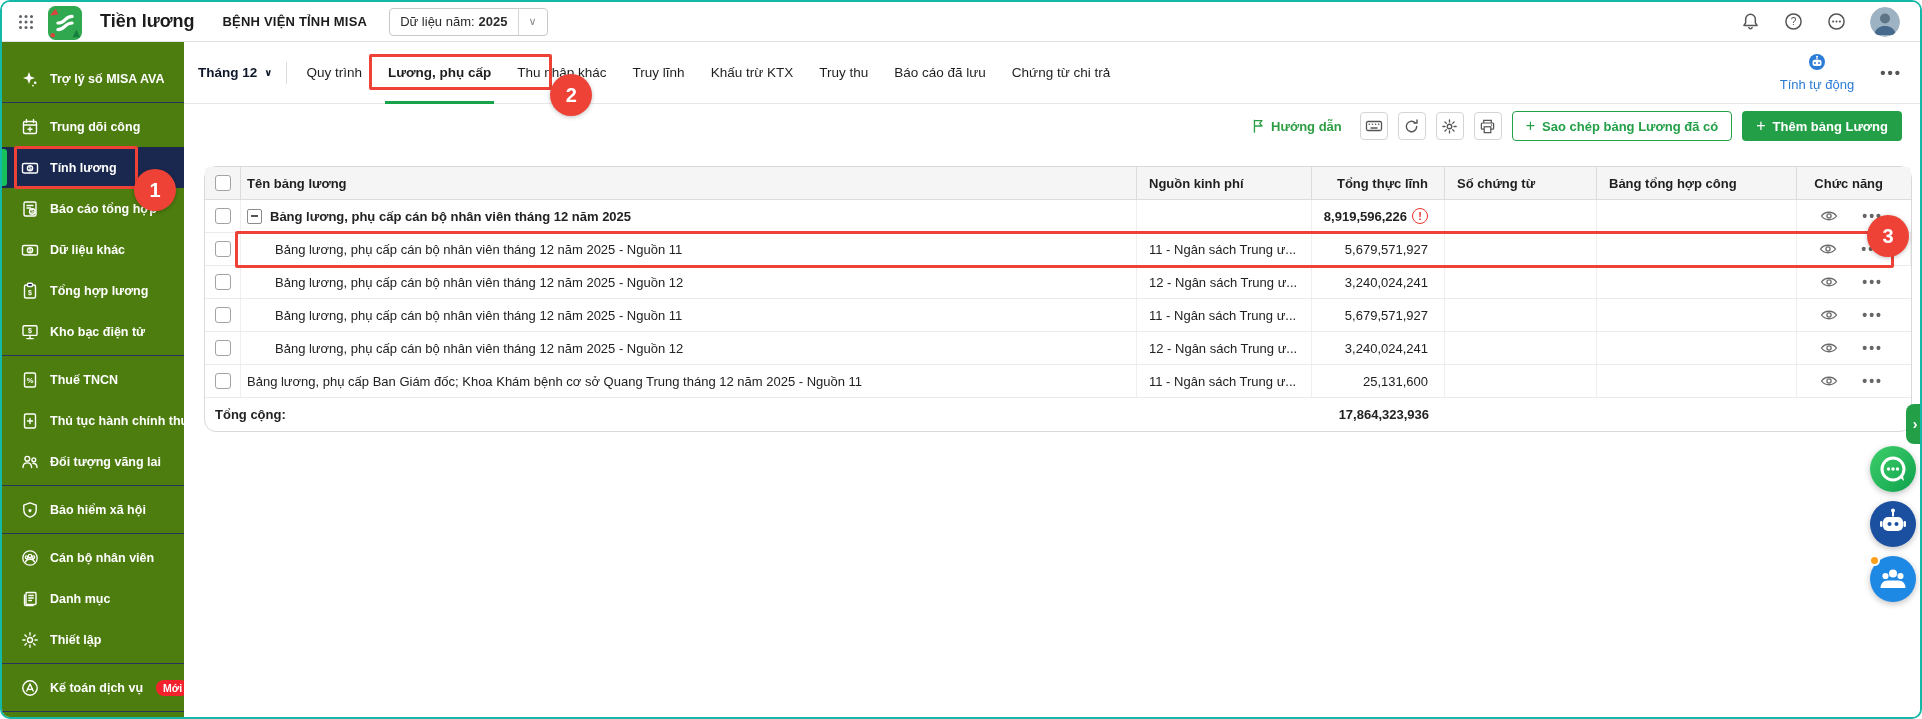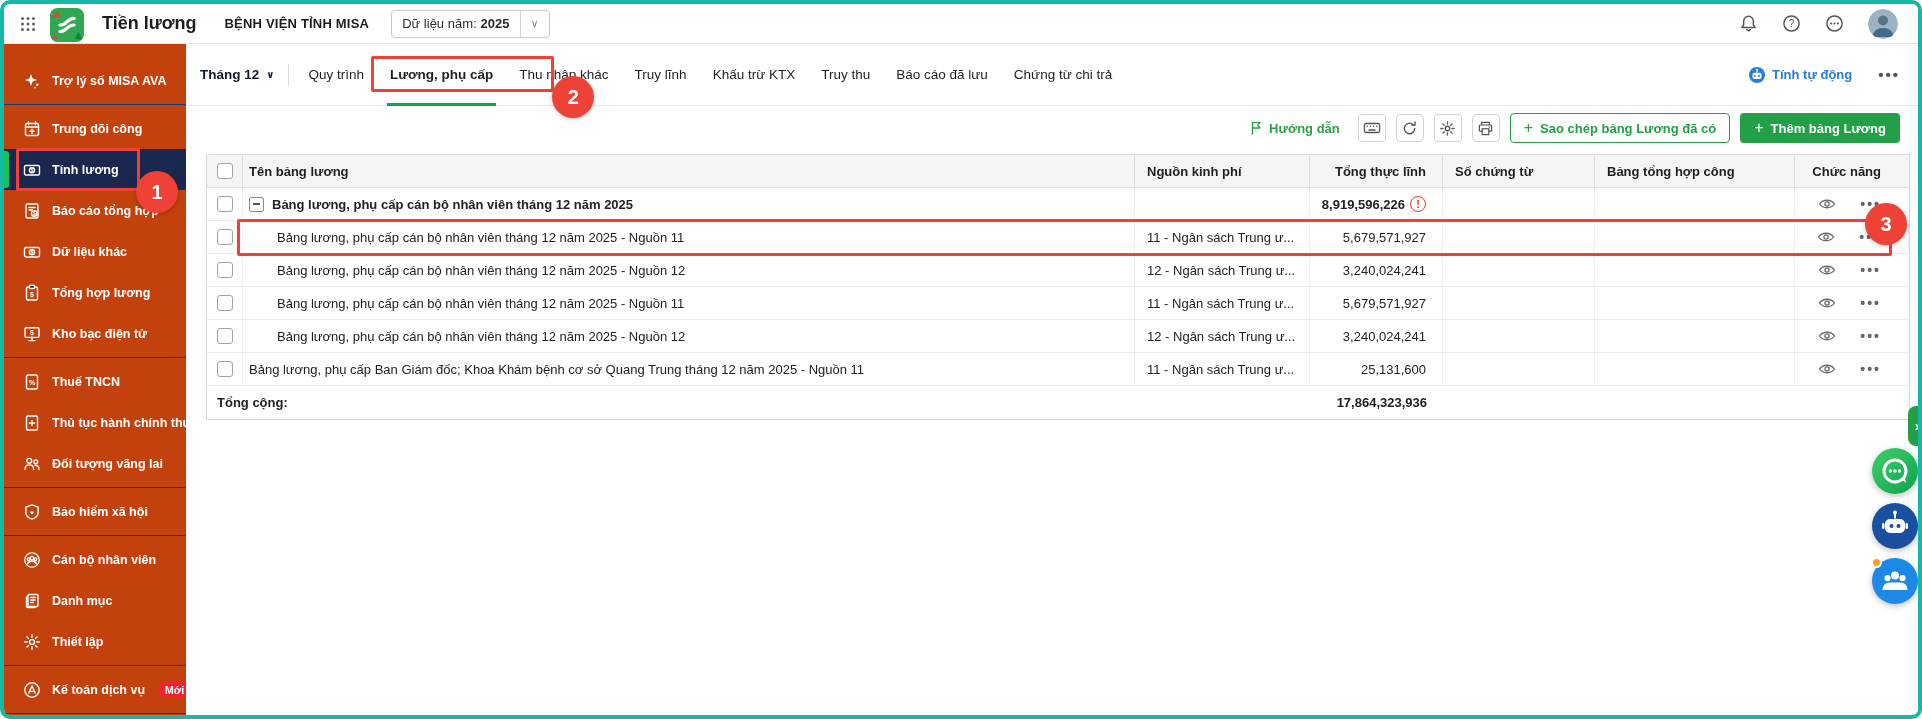--- a/index.html
+++ b/index.html
@@ -1,66 +1,66 @@
 <!DOCTYPE html>
 <html><head>
 <meta charset="utf-8">
 <style>
   * { box-sizing: border-box; margin: 0; padding: 0; }
   body { font-family: "Liberation Sans", "DejaVu Sans", sans-serif; background: #ffffff; }
-  .window { position: relative; width: 1922px; height: 719px; border: 4px solid #14b8a6; border-radius: 10px; overflow: hidden; background: #fff; }
+  .window { position: relative; width: 1922px; height: 719px; border: 2px solid #14b8a6; border-radius: 10px; overflow: hidden; background: #fff; }
 
   
   .topbar { height: 40px; display: flex; align-items: center; padding: 0 20px 0 16px; border-bottom: 1px solid #e3e3e3; background: #fff; gap: 14px; }
   .grid-icon { cursor: pointer; display: flex; }
   .logo { width: 34px; height: 34px; margin-top: 3px; cursor: pointer; }
   .app-title { font-size: 18px; font-weight: 700; color: #1c1c1c; margin-left: 4px; }
   .org-name { font-size: 13px; font-weight: 700; color: #1c1c1c; margin-left: 14px; letter-spacing: .2px; }
   .year-dd { display: flex; align-items: center; height: 28px; border: 1px solid #c9c9c9; border-radius: 4px; margin-left: 8px; padding: 0 0 0 10px; font-size: 13px; color: #2b2b2b; cursor: pointer; background:#fff; }
   .year-dd b { margin-left: 4px; }
   .year-dd .dd-sep { width: 1px; height: 27px; background: #d5d5d5; margin-left: 10px; }
   .year-dd .dd-caret { width: 28px; text-align: center; color: #8a8a8a; font-size: 11px; }
   .tb-right { margin-left: auto; display: flex; align-items: center; gap: 24px; }
   .tb-icon { cursor: pointer; display: flex; }
   .avatar { width: 30px; height: 30px; border-radius: 50%; overflow: hidden; cursor: pointer; }
 
   
   .layout { display: flex; height: 677px; }
 
   
-  .sidebar { width: 182px; background: #c2410c; padding-top: 16px; flex: 0 0 auto; display: flex; flex-direction: column; }
+  .sidebar { width: 182px; background: #4d7c0f; padding-top: 16px; flex: 0 0 auto; display: flex; flex-direction: column; }
   .s-item { height: 41px; display: flex; align-items: center; gap: 11px; padding: 0 6px 0 19px; color: #fff; font-size: 12.5px; font-weight: 600; white-space: nowrap; position: relative; cursor: pointer; }
   .s-item svg { flex: 0 0 auto; }
   .s-item.active { background: #1a2850; }
   .active-bar { position: absolute; left: 0; top: 2px; bottom: 2px; width: 5px; background: #16c15b; border-radius: 0 3px 3px 0; }
   .s-div { height: 1px; background: #28355e; margin: 3px 0; }
   .badge-new { background: #f5222d; color: #fff; font-size: 10.5px; font-weight: 700; padding: 2px 7px; border-radius: 9px; margin-left: 2px; }
 
   
   .main { flex: 1; min-width: 0; background: #fff; position: relative; }
 
   .tabrow { height: 62px; display: flex; align-items: center; padding: 0 18px 0 6px; border-bottom: 1px solid #e7e7e7; }
   .month-sel { color: #0f172a; font-weight: 700; font-size: 13.5px; display: flex; align-items: center; gap: 7px; padding: 0 14px 0 8px; cursor: pointer; }
   .month-sel .caret { font-size: 10px; font-weight: 700; }
   .tab-vdiv { width: 1px; height: 22px; background: #dcdcdc; margin-right: 6px; }
   .tab { font-size: 13.5px; color: #1f1f1f; padding: 0 13px; height: 62px; line-height: 62px; cursor: pointer; position: relative; white-space: nowrap; }
   .tab.active { font-weight: 700; }
   .tab.active::after { content: ""; position: absolute; left: 10px; right: 10px; bottom: 0; height: 3px; background: #16a34a; }
-  .auto-calc { margin-left: auto; display: flex; align-items: center; gap: 6px; color: #2b7cd6; font-size: 13px; font-weight: 700; cursor: pointer; }
+  .auto-calc { margin-left: auto; display: flex; align-items: center; gap: 6px; color: #2b7cd6; font-size: 13px; font-weight: 400; cursor: pointer; flex-direction: column; }
   .tab-more { margin-left: 26px; color: #555; font-size: 15px; font-weight: 700; letter-spacing: 2px; cursor: pointer; }
 
   .toolbar { height: 44px; display: flex; align-items: center; justify-content: flex-end; gap: 10px; padding: 0 18px; }
   .guide-link { color: #2e9e44; font-weight: 600; font-size: 13px; display: flex; align-items: center; gap: 5px; margin-right: 8px; cursor: pointer; }
   .tool-btn { width: 28px; height: 28px; border: 1px solid #d4d4d4; border-radius: 4px; background: #fff; display: flex; align-items: center; justify-content: center; cursor: pointer; }
   .btn-outline { height: 30px; border: 1px solid #23a047; color: #23a047; background: #fff; border-radius: 4px; font-size: 13px; font-weight: 600; padding: 0 13px; display: flex; align-items: center; gap: 7px; cursor: pointer; font-family: inherit; }
   .btn-solid { height: 30px; border: none; background: #23a047; color: #fff; border-radius: 4px; font-size: 13px; font-weight: 600; padding: 0 14px; display: flex; align-items: center; gap: 7px; cursor: pointer; font-family: inherit; }
   .btn-plus { font-size: 16px; font-weight: 400; margin-top: -1px; }
 
   
-  .table { margin: 4px 8px 0 20px; border: 1px solid #d9d9d9; border-radius: 0; font-size: 13px; color: #222; background: #fff; }
+  .table { margin: 18px 8px 0 20px; border: 1px solid #d9d9d9; border-radius: 12px; font-size: 13px; color: #222; background: #fff; }
   .thead, .trow, .tfoot { display: flex; align-items: center; height: 33px; }
   .thead { background: #f5f5f6; font-weight: 700; border-bottom: 1px solid #dddddd; border-radius: 4px 4px 0 0; color: #1f1f1f; }
   .trow { border-bottom: 1px solid #ebebeb; position: relative; background: #fff; }
   .tfoot { font-weight: 700; }
   .c-check { width: 36px; display: flex; justify-content: center; align-self: stretch; align-items: center; }
   .c-name  { flex: 1; padding-left: 6px; display: flex; align-items: center; gap: 8px; align-self: stretch; min-width: 0; overflow: hidden; white-space: nowrap; }
   .c-src   { width: 175px; padding-left: 12px; align-self: stretch; display: flex; align-items: center; white-space: nowrap; overflow: hidden; }
   .c-total { width: 133px; align-self: stretch; display: flex; align-items: center; justify-content: flex-end; padding-right: 16px; gap: 5px; }
   .c-doc   { width: 152px; padding-left: 12px; align-self: stretch; display: flex; align-items: center; }
   .c-agg   { width: 200px; padding-left: 12px; align-self: stretch; display: flex; align-items: center; }

